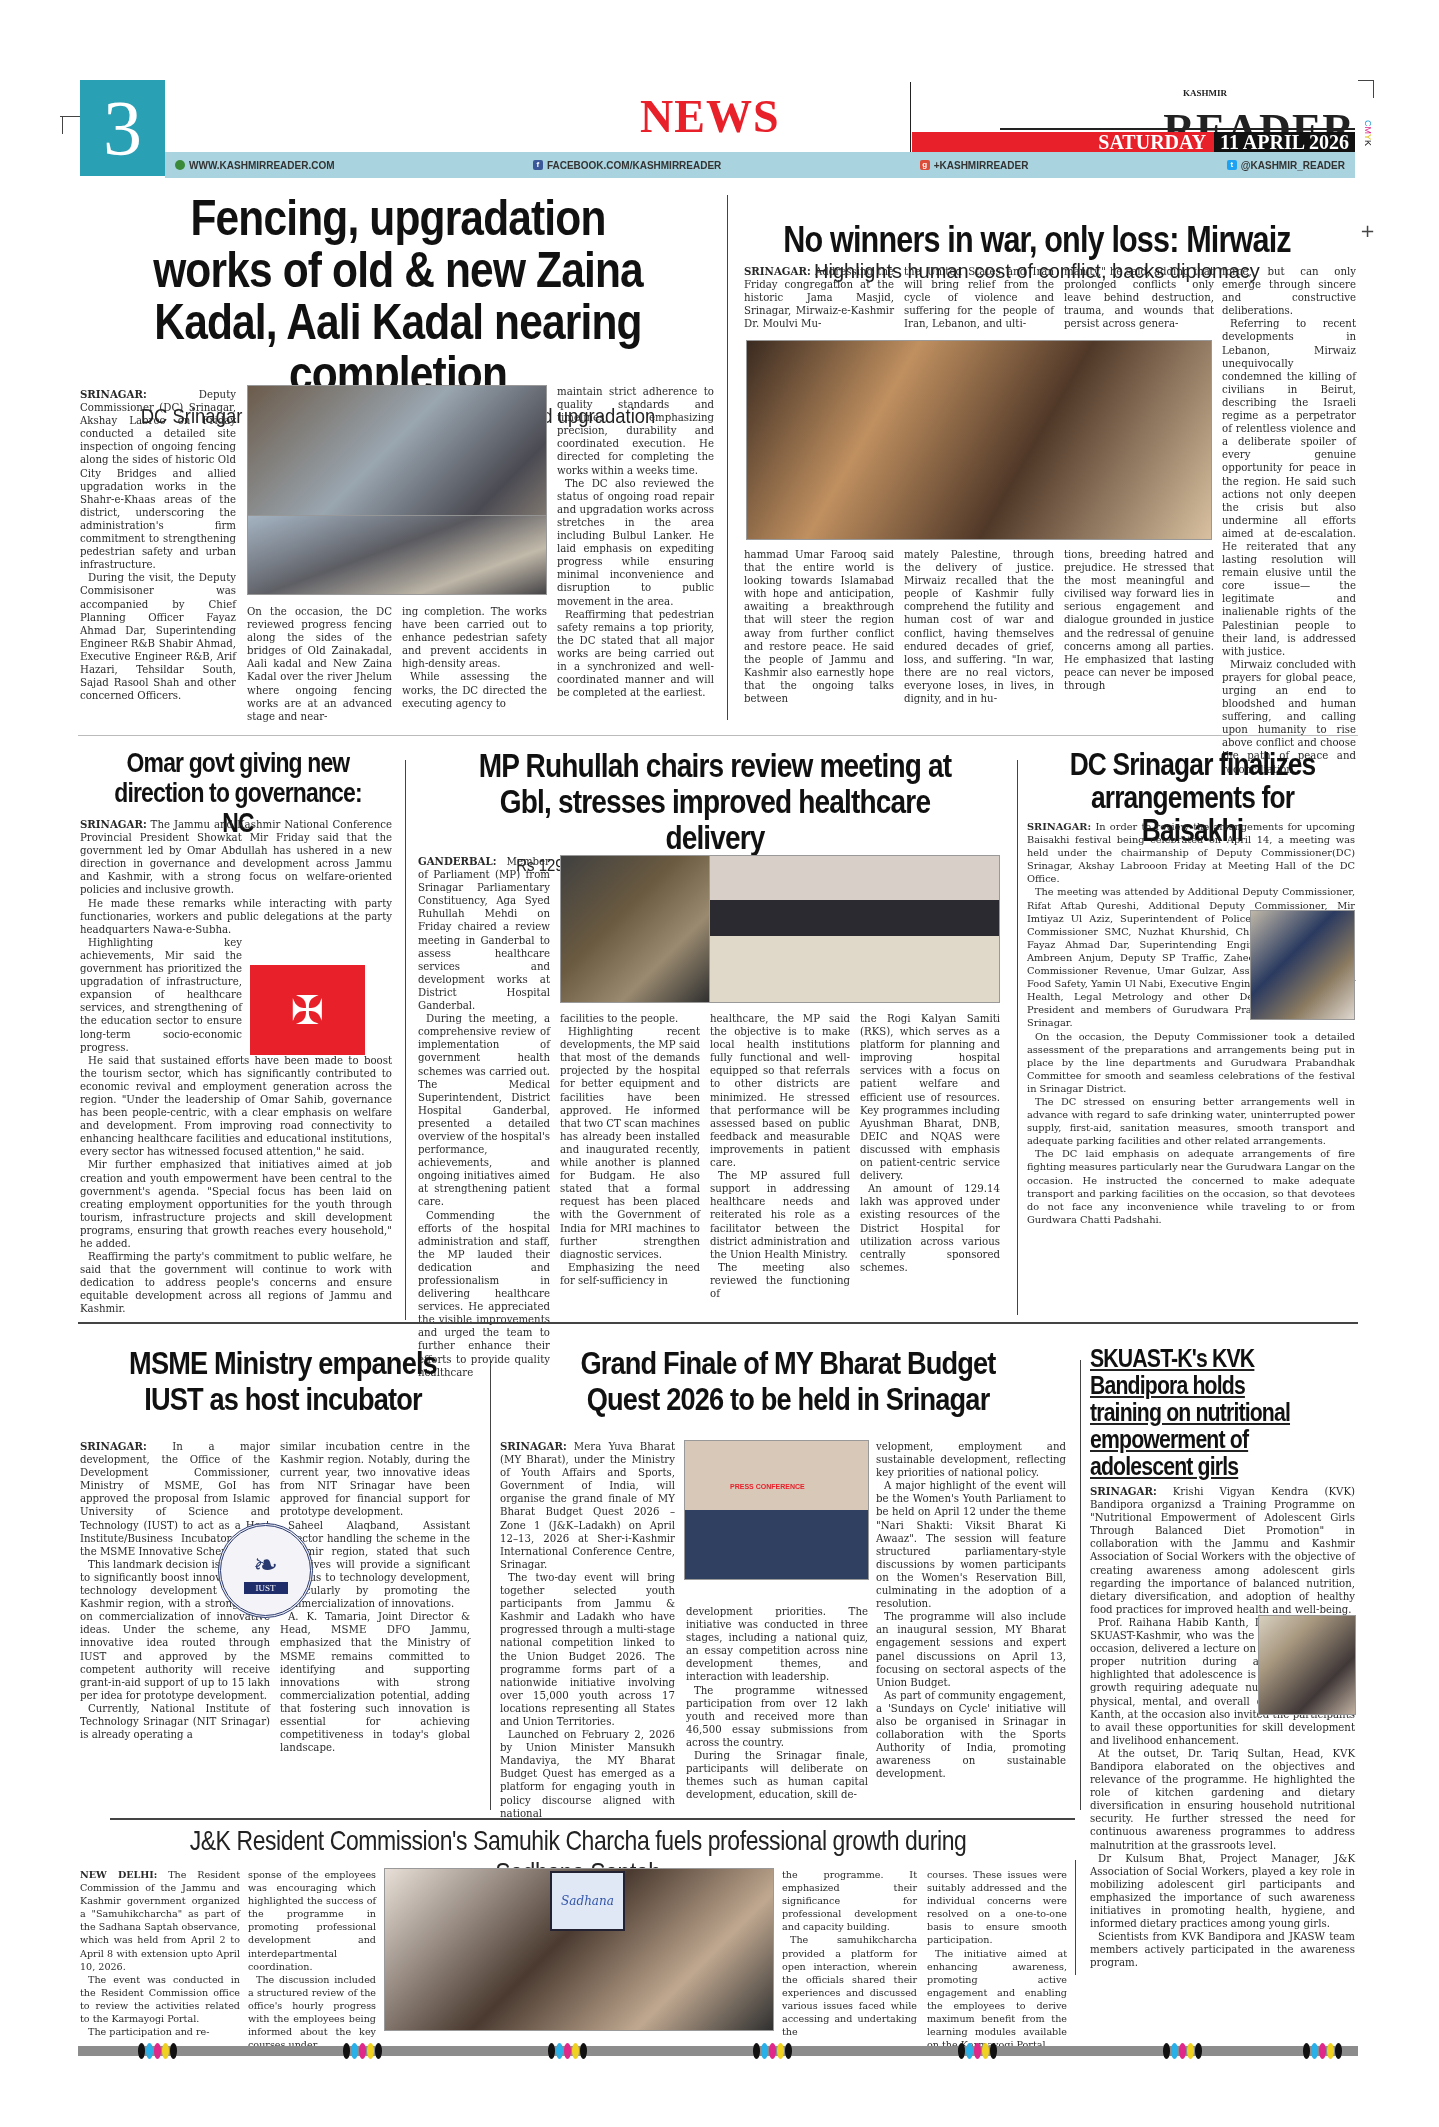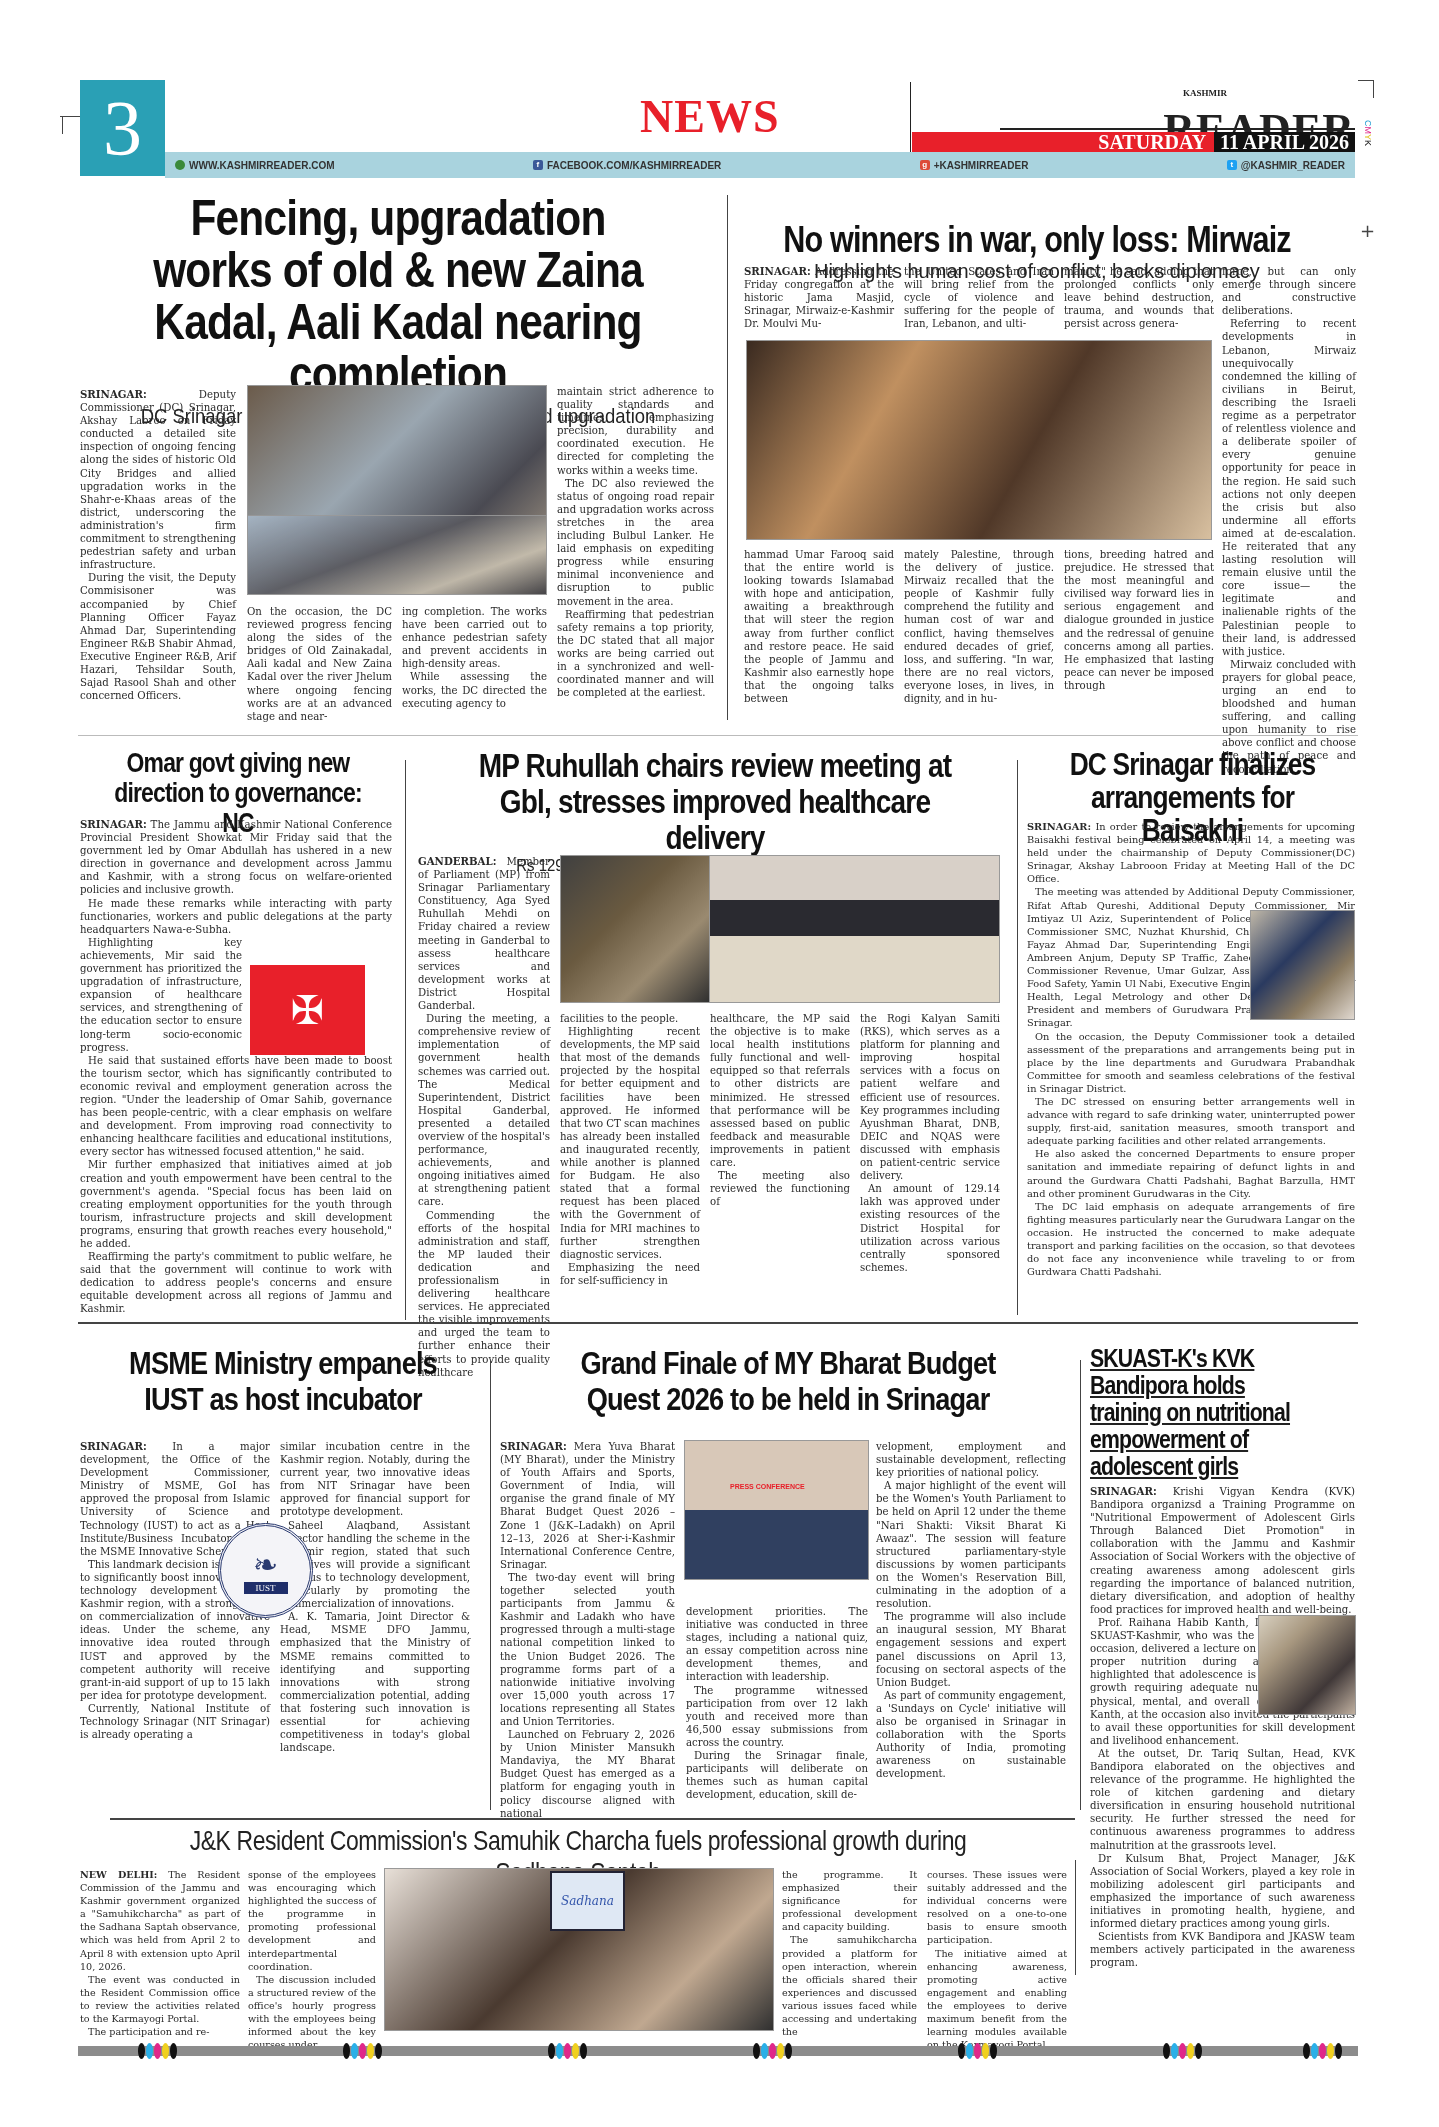--- a/index.html
+++ b/index.html
@@ -191,38 +191,38 @@
 <div class="abs photo p4" style="left:560px;top:855px;width:440px;height:148px;"></div>
 <div class="abs photo p5" style="left:560px;top:855px;width:150px;height:148px;"></div>
 <div class="abs cols body" style="left:560px;top:1012px;width:440px;">
   <div class="col">
     <p style="text-indent:0">facilities to the people.</p>
     <p>Highlighting recent developments, the MP said that most of the demands projected by the hospital for better equipment and facilities have been approved. He informed that two CT scan machines has already been installed and inaugurated recently, while another is planned for Budgam. He also stated that a formal request has been placed with the Government of India for MRI machines to further strengthen diagnostic services.</p>
     <p>Emphasizing the need for self-sufficiency in</p>
   </div>
   <div class="col">
     <p style="text-indent:0">healthcare, the MP said the objective is to make local health institutions fully functional and well-equipped so that referrals to other districts are minimized. He stressed that performance will be assessed based on public feedback and measurable improvements in patient care.</p>
+    <p>The MP assured full support in addressing healthcare needs and reiterated his role as a facilitator between the district administration and the Union Health Ministry.</p>
     <p>The meeting also reviewed the functioning of</p>
   </div>
   <div class="col">
     <p style="text-indent:0">the Rogi Kalyan Samiti (RKS), which serves as a platform for planning and improving hospital services with a focus on patient welfare and efficient use of resources. Key programmes including Ayushman Bharat, DNB, DEIC and NQAS were discussed with emphasis on patient-centric service delivery.</p>
     <p>An amount of 129.14 lakh was approved under existing resources of the District Hospital for utilization across various centrally sponsored schemes.</p>
   </div>
 </div>
 <div class="abs rule-v" style="left:1017px;top:760px;height:555px;"></div>
 
 <section class="abs" style="left:1025px;top:748px;width:335px;">
   <h2 class="hl" style="font-size:31px;line-height:33px;">DC Srinagar finalizes arrangements for Baisakhi</h2>
 </section>
 <div class="abs body" style="left:1027px;top:820px;width:328px;font-size:9.8px;">
   <p><span class="dateline">SRINAGAR:</span> <span>In order to review the arrangements for upcoming Baisakhi festival being celebrated on April 14, a meeting was held under the chairmanship of Deputy Commissioner(DC) Srinagar, Akshay Labrooon Friday at Meeting Hall of the DC Office.</span></p>
   <p style="margin-right:0">The meeting was attended by Additional Deputy Commissioner, Rifat Aftab Qureshi, Additional Deputy Commissioner, Mir Imtiyaz Ul Aziz, Superintendent of Police, Umar Shah, Joint Commissioner SMC, Nuzhat Khurshid, Chief Planning Officer, Fayaz Ahmad Dar, Superintending Engineer Hydraulic, Er Ambreen Anjum, Deputy SP Traffic, Zaheer Ahmad, Assistant Commissioner Revenue, Umar Gulzar, Assistant Commissioner Food Safety, Yamin Ul Nabi, Executive Engineers PDD, Officers of Health, Legal Metrology and other Departments, besides President and members of Gurudwara Prabandhak Committee Srinagar.</p>
   <p>On the occasion, the Deputy Commissioner took a detailed assessment of the preparations and arrangements being put in place by the line departments and Gurudwara Prabandhak Committee for smooth and seamless celebrations of the festival in Srinagar District.</p>
   <p>The DC stressed on ensuring better arrangements well in advance with regard to safe drinking water, uninterrupted power supply, first-aid, sanitation measures, smooth transport and adequate parking facilities and other related arrangements.</p>
-  <p>He also asked the concerned Departments to ensure proper sanitation and immediate repairing of defunct lights in and around the Gurdwara Chatti Padshahi, Baghat Barzulla, HMT and other prominent Gurudwaras in the City.</p>
   <p>The DC laid emphasis on adequate arrangements of fire fighting measures particularly near the Gurudwara Langar on the occasion. He instructed the concerned to make adequate transport and parking facilities on the occasion, so that devotees do not face any inconvenience while traveling to or from Gurdwara Chatti Padshahi.</p>
 </div>
 <div class="abs photo p6" style="left:1250px;top:910px;width:105px;height:110px;"></div>
 
 <div class="abs rule-h" style="left:78px;top:1322px;width:1280px;"></div>
 
 <section class="abs" style="left:78px;top:1345px;width:410px;">
   <h2 class="hl" style="font-size:32px;line-height:36px;">MSME Ministry empanels IUST as host incubator</h2>
 </section>
 <div class="abs body" style="left:80px;top:1440px;width:190px;">

